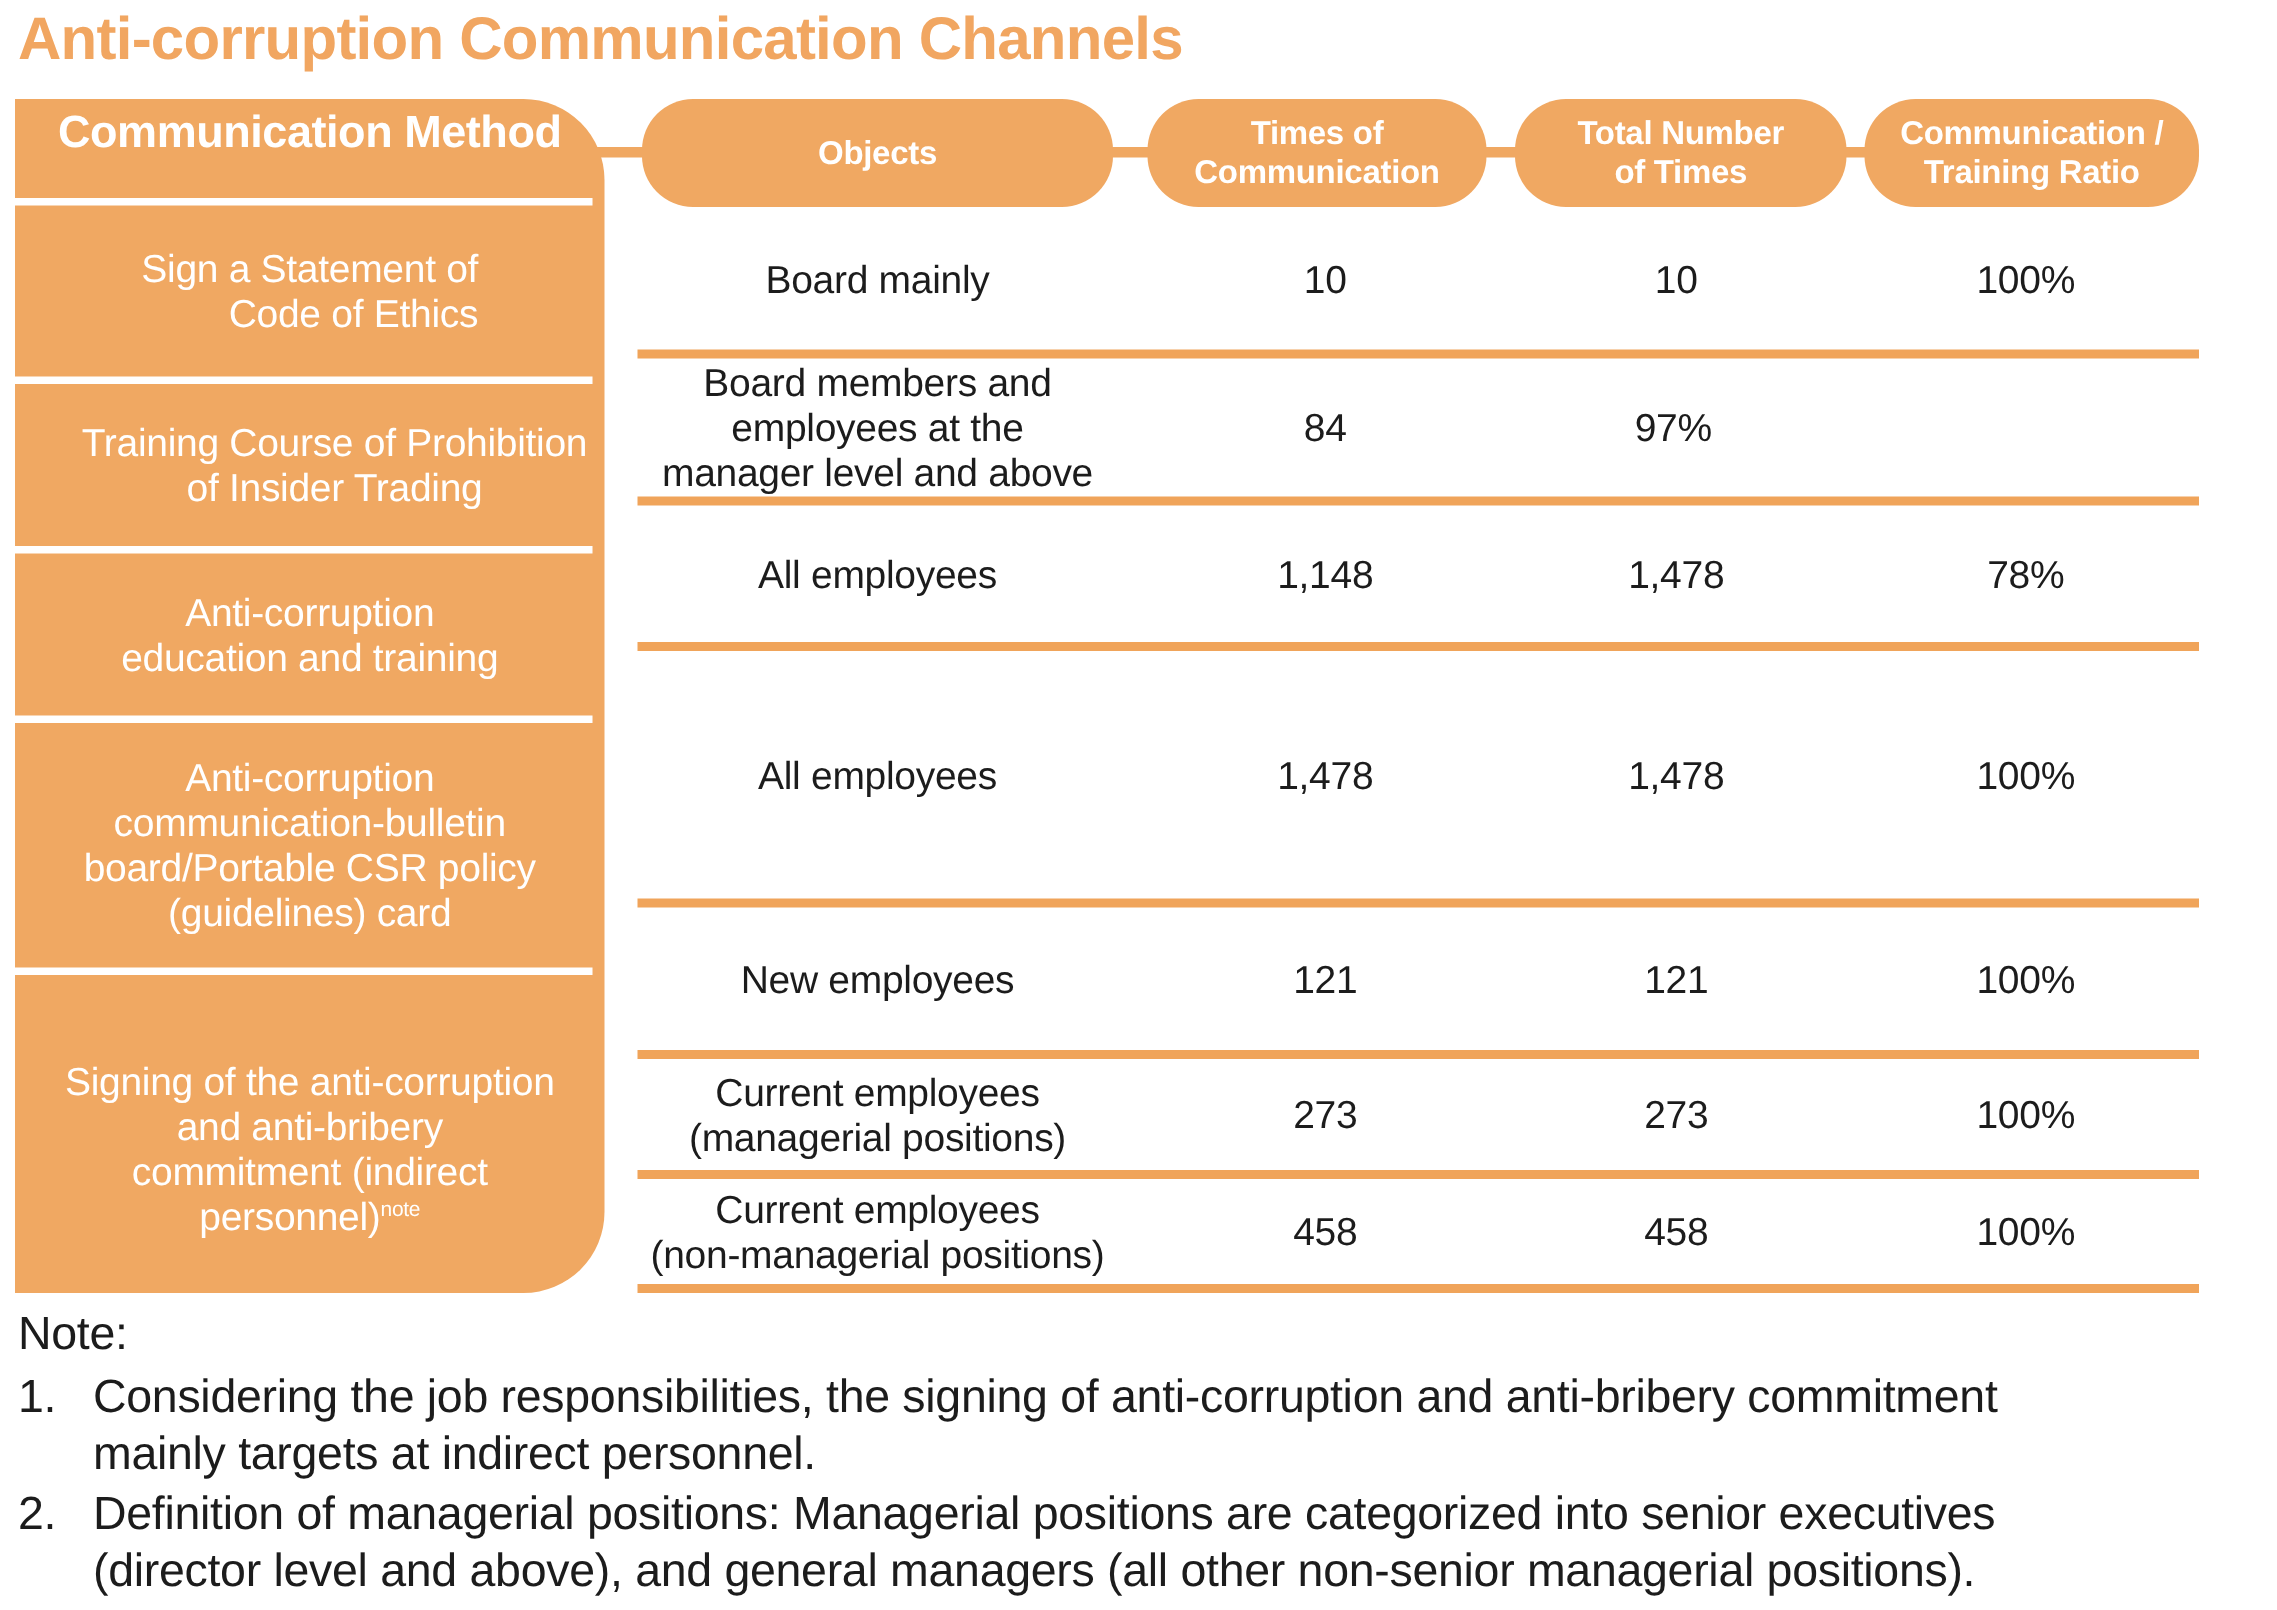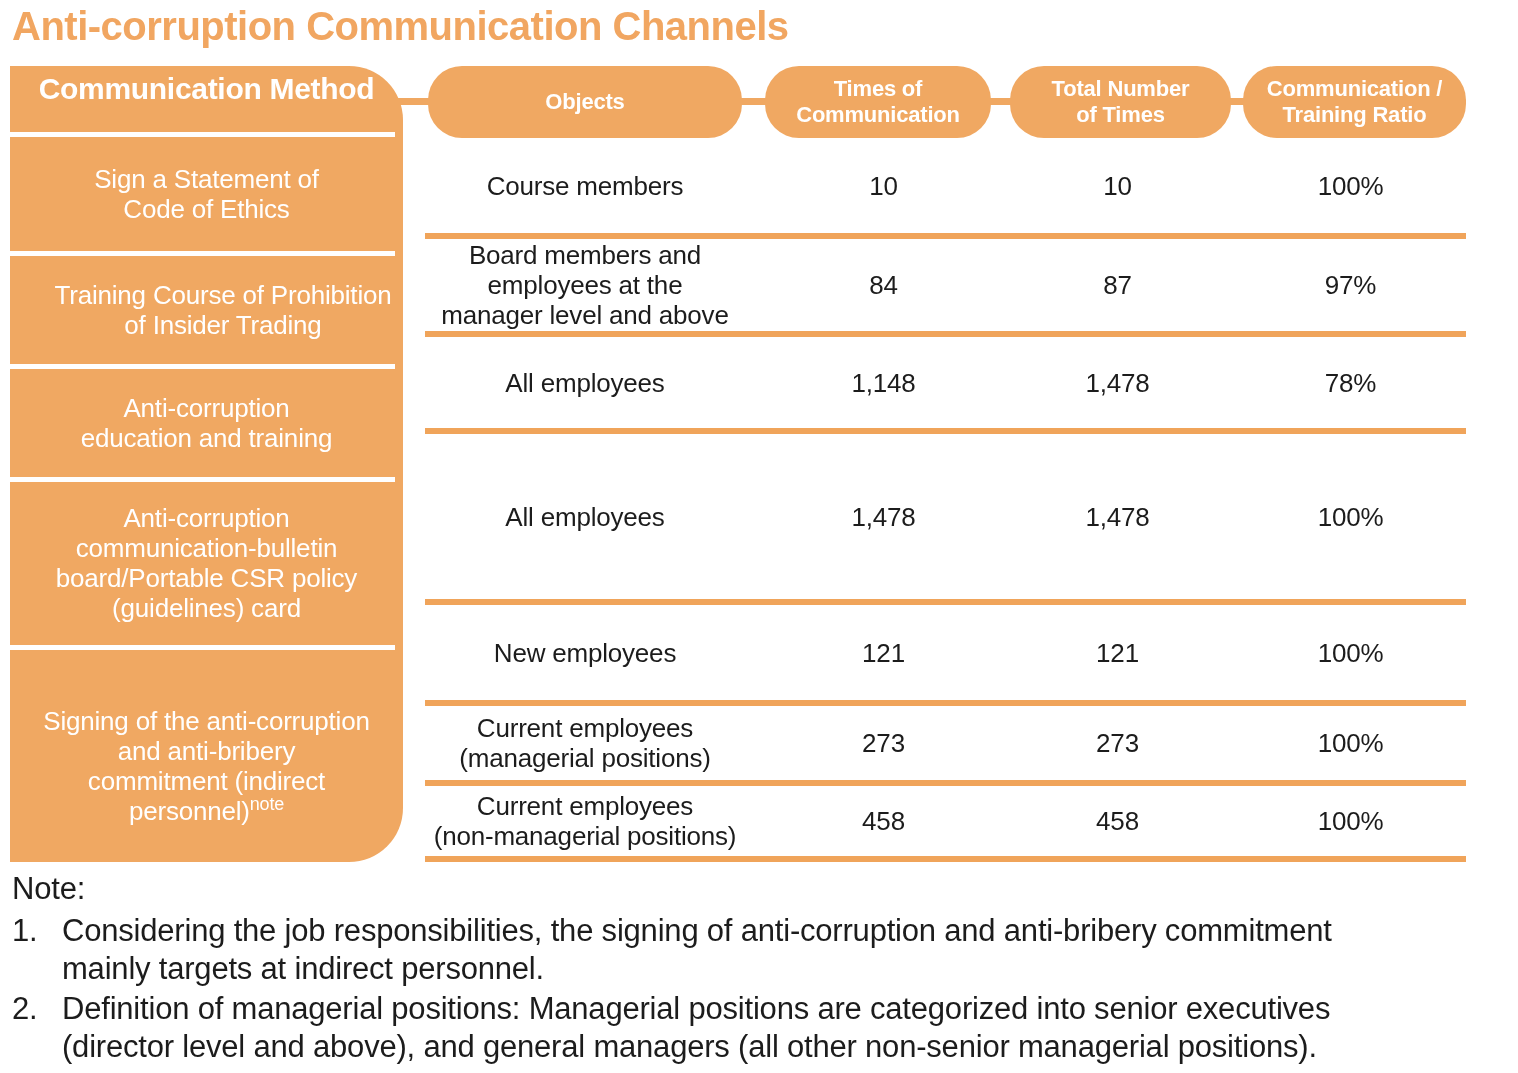--- a/index.html
+++ b/index.html
@@ -22,22 +22,22 @@
 
   
   .method-col{position:absolute;left:0;top:0;width:393px;height:796px;
     background:var(--orange);border-radius:0 54px 54px 0;
     display:flex;flex-direction:column;gap:20px;}
   .mhead{height:62px;display:flex;align-items:center;justify-content:center;
     color:#fff;font-size:30px;font-weight:bold;letter-spacing:-0.3px;}
   .wsep{height:6px;background:#ffffff;margin-right:8px;}
   .mcell{display:flex;flex-direction:column;justify-content:center;align-items:center;
     color:#fff;font-size:26px;line-height:30px;text-align:center;letter-spacing:-0.2px;}
-  .mc1{height:99px;}.mc2{height:92px;padding-left:33px;}.mc3{height:91px;}.mc4{height:165px;}.mc5{height:257px;}
-  .mcell sup{font-size:18px;vertical-align:super;line-height:0;}
+  .mc1{height:99px;text-align:right;}.mc2{height:92px;padding-left:33px;}.mc3{height:91px;}.mc4{height:165px;}.mc5{height:257px;}
+  .mcell sup{font-size:14px;vertical-align:super;line-height:0;}
 
   
   .data-col{position:absolute;left:393px;top:0;width:1063px;height:796px;
     display:flex;flex-direction:column;}
 
   
   .pillrow{position:relative;height:72px;flex:0 0 72px;}
   .connector{position:absolute;left:-8px;top:32px;width:910px;height:7px;
     background:var(--orange);z-index:0;}
   .pill{position:absolute;top:0;height:72px;background:var(--orange);
@@ -120,33 +120,32 @@
         <div class="pill pill-objects lines">Objects</div>
         <div class="pill pill-times lines">Times of
 Communication</div>
         <div class="pill pill-total lines">Total Number
 of Times</div>
         <div class="pill pill-ratio lines">Communication /
 Training Ratio</div>
       </div>
 
       <div class="drow r1">
-        <div class="cell c-obj lines">Course members</div>
+        <div class="cell c-obj lines">Board mainly</div>
         <div class="cell c-times">10</div>
         <div class="cell c-total">10</div>
         <div class="cell c-ratio">100%</div>
       </div>
       <div class="osep"></div>
 
       <div class="drow r2">
         <div class="cell c-obj lines">Board members and
 employees at the
 manager level and above</div>
         <div class="cell c-times">84</div>
-        <div class="cell c-total">87</div>
         <div class="cell c-ratio">97%</div>
       </div>
       <div class="osep"></div>
 
       <div class="drow r3">
         <div class="cell c-obj lines">All employees</div>
         <div class="cell c-times">1,148</div>
         <div class="cell c-total">1,478</div>
         <div class="cell c-ratio">78%</div>
       </div>

